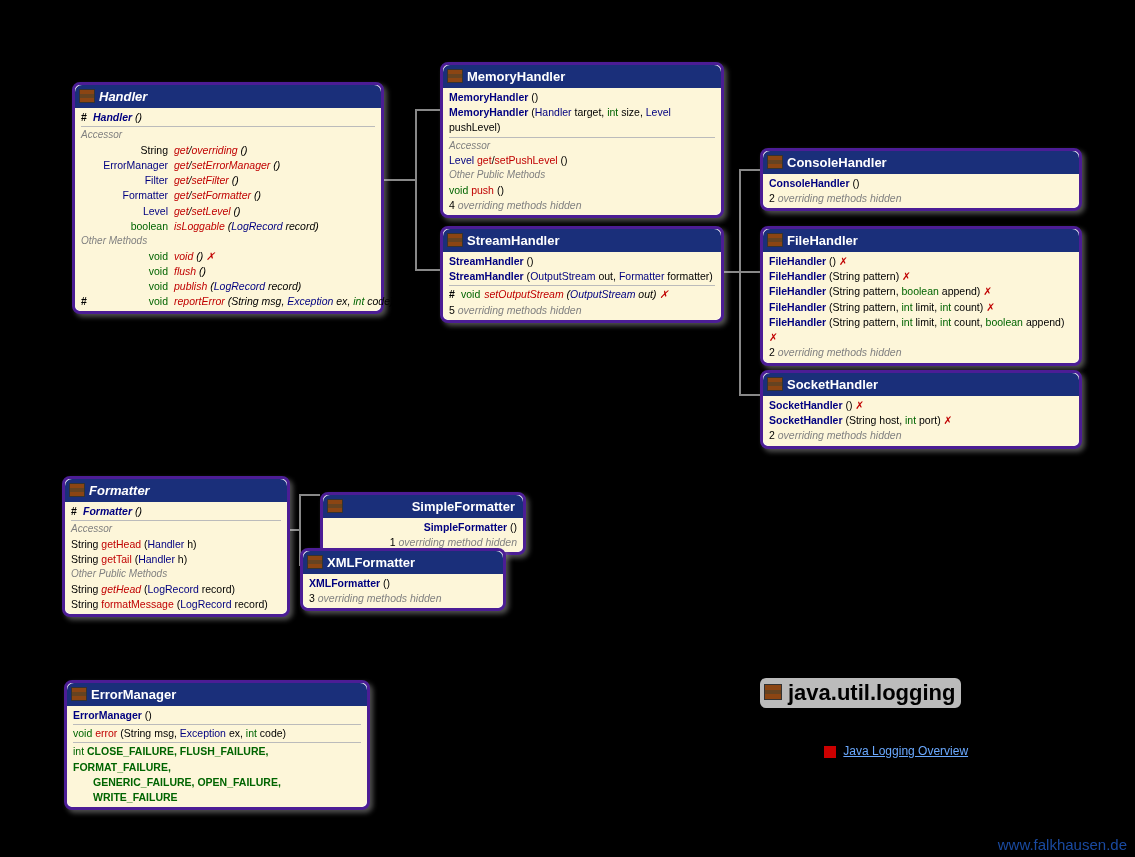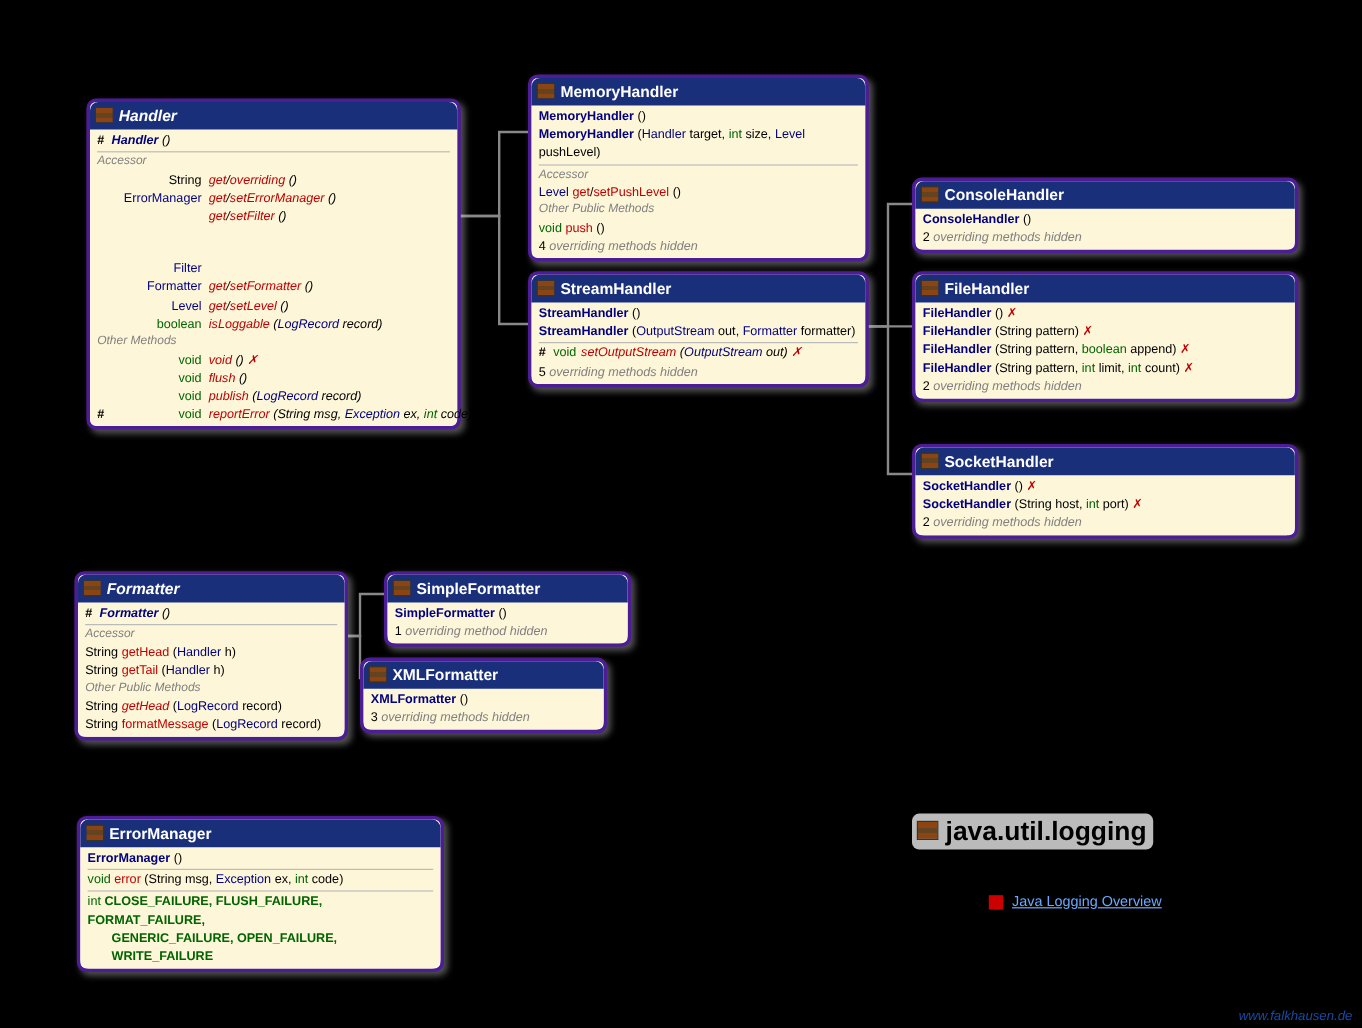--- a/index.html
+++ b/index.html
@@ -115,23 +115,22 @@
     border:1px solid #fff;
     border-width:0 1px 1px 0;
     transform: rotate(45deg);
     display:none;
   }
   .pkg-link a { color: #6aa9ff; text-decoration: underline; }
   .watermark {
     position:absolute;
     right:8px;
     bottom:4px;
-    font-size:11px;
+    font-size:15px;
     color:#1a4aa0;
-    font-style:italic;
   }
 </style>
 </head>
 <body>
 
 <svg class="connectors">
   <g stroke="#888" stroke-width="2" fill="none">
     <path d="M 378 180 L 416 180 L 416 110 L 440 110"></path>
     <path d="M 378 180 L 416 180 L 416 270 L 440 270"></path>
     <path d="M 718 272 L 740 272 L 740 170 L 760 170"></path>
@@ -160,21 +159,21 @@
           <span class="typecol type-string" style="width:75px;">String</span>
           <span class="sigcol"><span class="method-set">get</span>/<span class="method-set">overriding</span> ()</span>
         </div>
         <div class="row">
           <span class="vis"></span>
           <span class="typecol type-class" style="width:75px;">ErrorManager</span>
           <span class="sigcol"><span class="method-set">get</span>/<span class="method-set">setErrorManager</span> ()</span>
         </div>
         <div class="row">
           <span class="vis"></span>
-          <span class="typecol type-class" style="width:75px;margin-top:44px;">Filter</span>
+          <span class="typecol type-class" style="width:75px;">Filter</span>
           <span class="sigcol"><span class="method-set">get</span>/<span class="method-set">setFilter</span> ()</span>
         </div>
         <div class="row">
           <span class="vis"></span>
           <span class="typecol type-class" style="width:75px;">Formatter</span>
           <span class="sigcol"><span class="method-set">get</span>/<span class="method-set">setFormatter</span> ()</span>
         </div>
         <div class="row">
           <span class="vis"></span>
           <span class="typecol type-class" style="width:75px;">Level</span>
@@ -249,20 +248,21 @@
   </div>
 </div>
 
 <div class="class-box" style="left:760px; top:226px; width:316px;">
   <div class="class-header"><span class="class-icon"></span><span>FileHandler</span></div>
   <div class="class-body" id="file-body">
       <div><span class="method-norm">FileHandler</span> () <span class="throws">✗</span></div>
       <div><span class="method-norm">FileHandler</span> (<span>String</span> <span class="param-name">pattern</span>) <span class="throws">✗</span></div>
       <div><span class="method-norm">FileHandler</span> (<span>String</span> <span class="param-name">pattern</span>, <span class="param-prim">boolean</span> <span class="param-name">append</span>) <span class="throws">✗</span></div>
       <div><span class="method-norm">FileHandler</span> (<span>String</span> <span class="param-name">pattern</span>, <span class="param-prim">int</span> <span class="param-name">limit</span>, <span class="param-prim">int</span> <span class="param-name">count</span>) <span class="throws">✗</span></div>
+      <div><span class="method-norm">FileHandler</span> (<span>String</span> <span class="param-name">pattern</span>, <span class="param-prim">int</span> <span class="param-name">limit</span>, <span class="param-prim">int</span> <span class="param-name">count</span>, <span class="param-prim">boolean</span> <span class="param-name">append</span>) <span class="throws">✗</span></div>
       <div class="hidden-note"><span class="num">2</span> overriding methods hidden</div>
     </div>
 </div>
 
 <div class="class-box" style="left:760px; top:370px; width:316px;">
   <div class="class-header"><span class="class-icon"></span><span>SocketHandler</span></div>
   <div class="class-body" id="socket-body">
       <div><span class="method-norm">SocketHandler</span> () <span class="throws">✗</span></div>
       <div><span class="method-norm">SocketHandler</span> (<span>String</span> <span class="param-name">host</span>, <span class="param-prim">int</span> <span class="param-name">port</span>) <span class="throws">✗</span></div>
       <div class="hidden-note"><span class="num">2</span> overriding methods hidden</div>
@@ -283,21 +283,21 @@
         <div><span class="type-string">String</span>   <span class="method-set">getTail</span> (<span class="param-type">Handler</span> <span class="param-name">h</span>)</div>
       </div>
     <div class="section-label">Other Public Methods</div>
     <div id="formatter-others">
         <div><span class="type-string">String</span>   <span class="method-set" style="font-style:italic;">getHead</span> (<span class="param-type">LogRecord</span> <span class="param-name">record</span>)</div>
         <div><span class="type-string">String</span>   <span class="method-set">formatMessage</span> (<span class="param-type">LogRecord</span> <span class="param-name">record</span>)</div>
       </div>
   </div>
 </div>
 
-<div class="class-box" style="left:320px; top:476px; width:200px;">
+<div class="class-box" style="left:320px; top:492px; width:200px;text-align:right;">
   <div class="class-header"><span class="class-icon"></span><span>SimpleFormatter</span></div>
   <div class="class-body">
     <div><span class="method-norm">SimpleFormatter</span> ()</div>
     <div class="hidden-note"><span class="num">1</span><span> overriding method hidden</span></div>
   </div>
 </div>
 
 <div class="class-box" style="left:300px; top:548px; width:200px;">
   <div class="class-header"><span class="class-icon"></span><span>XMLFormatter</span></div>
   <div class="class-body">

